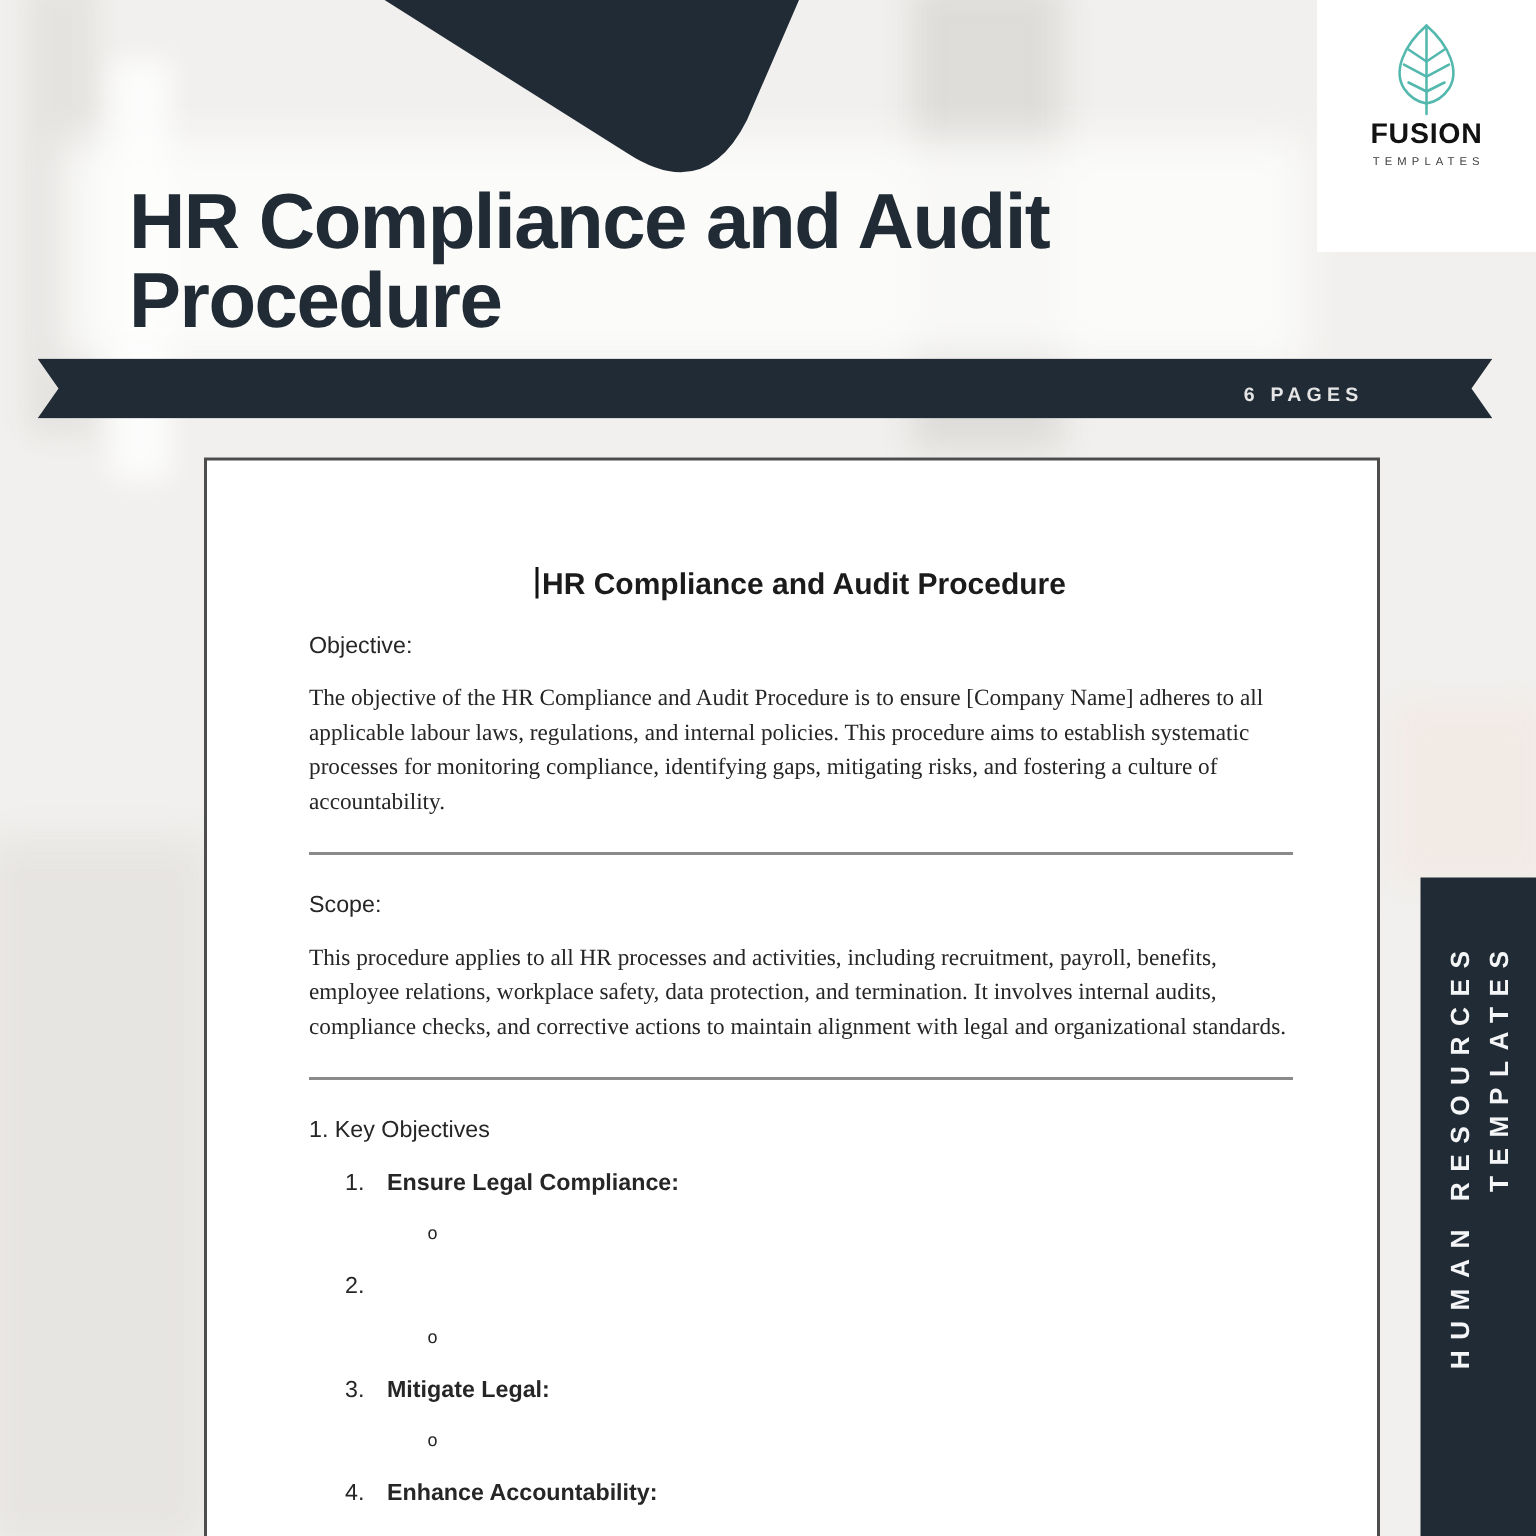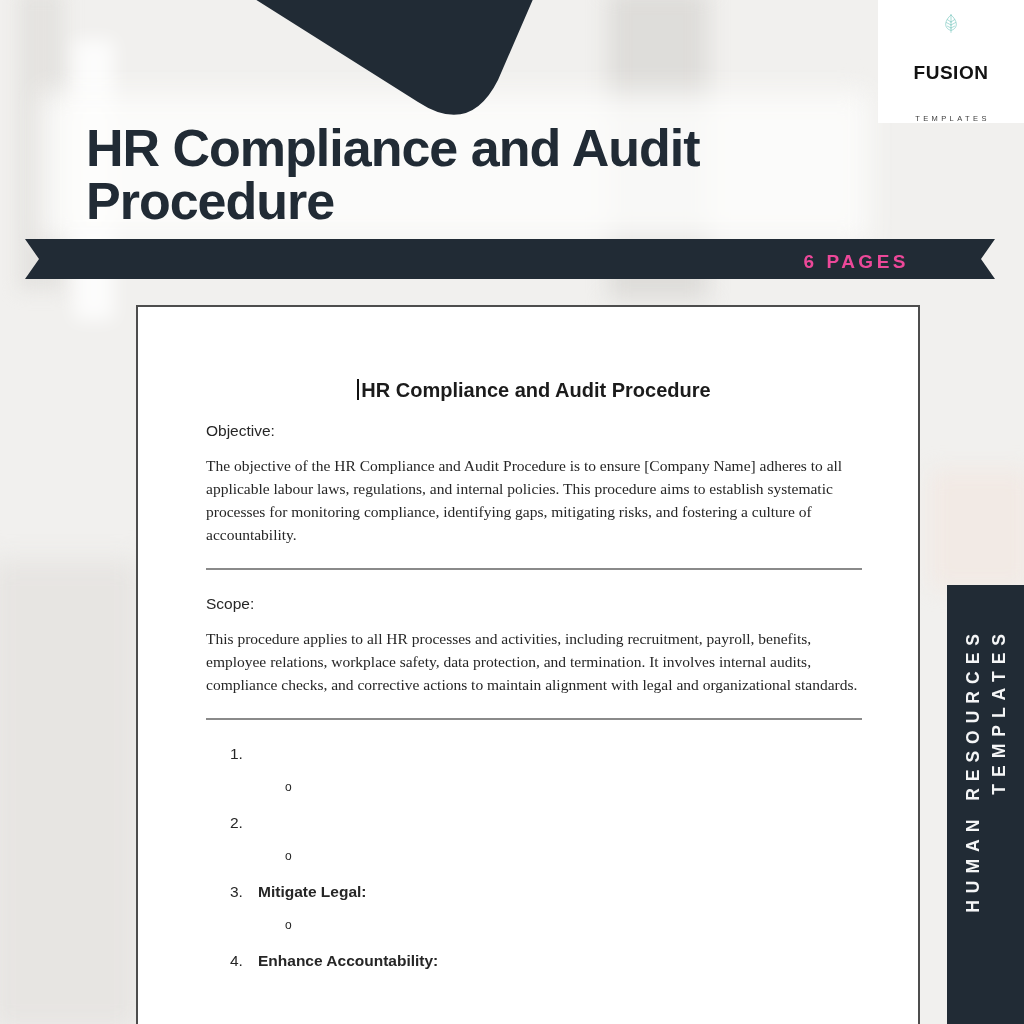--- a/index.html
+++ b/index.html
@@ -15,42 +15,42 @@
   .bg-streak-b{left:74px;top:40px;width:40px;height:280px;background:rgba(255,255,255,.8);filter:blur(9px);}
   .bg-grey-band{left:608px;top:-10px;width:100px;height:310px;background:rgba(204,201,197,.5);filter:blur(11px);}
   .bg-left-smudge{left:-10px;top:560px;width:150px;height:470px;background:rgba(226,224,221,.7);filter:blur(13px);}
   .bg-warm{left:930px;top:470px;width:100px;height:118px;background:rgba(246,226,216,.4);filter:blur(11px);}
 
   
   .blob-svg{position:absolute;left:0;top:0;}
 
   
   .logo-box{
-    position:absolute;left:878px;top:0;width:146px;height:123px;background:#ffffff;
-    display:flex;flex-direction:column;align-items:center;justify-content:flex-start;gap:28px;
+    position:absolute;left:878px;top:0;width:146px;height:168px;background:#ffffff;
+    display:flex;flex-direction:column;align-items:center;justify-content:flex-start;
   }
   .logo-leaf{margin-top:14px;}
   .logo-brand{font-size:19px;font-weight:900;letter-spacing:.5px;color:#121212;line-height:1;margin-top:2px;}
   .logo-sub{font-size:7.5px;letter-spacing:3.4px;color:#3c3c3c;margin-top:4px;margin-left:3px;}
 
   
   .main-title{
     position:absolute;left:86px;top:122px;width:700px;
     font-size:52px;line-height:1.02;font-weight:800;letter-spacing:-1px;
     color:#212b35;margin:0;
   }
 
   
   .ribbon{
     position:absolute;left:25px;top:239px;width:970px;height:40px;background:#212b35;
     clip-path:polygon(0 0,100% 0,calc(100% - 14px) 50%,100% 100%,0 100%,14px 50%);
   }
   .ribbon-label{
     position:absolute;right:86px;top:0;height:46px;display:flex;align-items:center;
-    color:#ec4899;font-size:19px;font-weight:700;letter-spacing:3.5px;
+    color:#e5e5e5;font-size:13px;font-weight:700;letter-spacing:3.5px;
   }
 
   
   .page{
     position:absolute;left:136px;top:305px;width:784px;height:760px;
     background:#ffffff;border:2px solid #4d4d4d;box-sizing:border-box;
     padding:0 56px 0 68px;overflow:hidden;
     color:#262626;font-size:15.5px;line-height:23px;
   }
   .doc-title-row{text-align:center;margin-top:70px;font-size:20px;line-height:26px;font-weight:700;color:#1b1b1b;}
@@ -117,23 +117,25 @@
     <div class="doc-heading">Objective:</div>
     <p class="doc-para">The objective of the HR Compliance and Audit Procedure is to ensure [Company Name] adheres to all applicable labour laws, regulations, and internal policies. This procedure aims to establish systematic processes for monitoring compliance, identifying gaps, mitigating risks, and fostering a culture of accountability.</p>
 
     <hr class="doc-rule">
 
     <div class="doc-heading">Scope:</div>
     <p class="doc-para">This procedure applies to all HR processes and activities, including recruitment, payroll, benefits, employee relations, workplace safety, data protection, and termination. It involves internal audits, compliance checks, and corrective actions to maintain alignment with legal and organizational standards.</p>
 
     <hr class="doc-rule">
 
+    <div class="doc-heading">1. Key Objectives</div>
 
     <div class="num-item">
       <span class="num">1.</span>
+      <span>Ensure Legal Compliance:</span>
     </div>
     <div class="sub-bullet">
       <span class="marker">o</span>
     </div>
 
     <div class="num-item">
       <span class="num">2.</span>
     </div>
     <div class="sub-bullet">
       <span class="marker">o</span>

